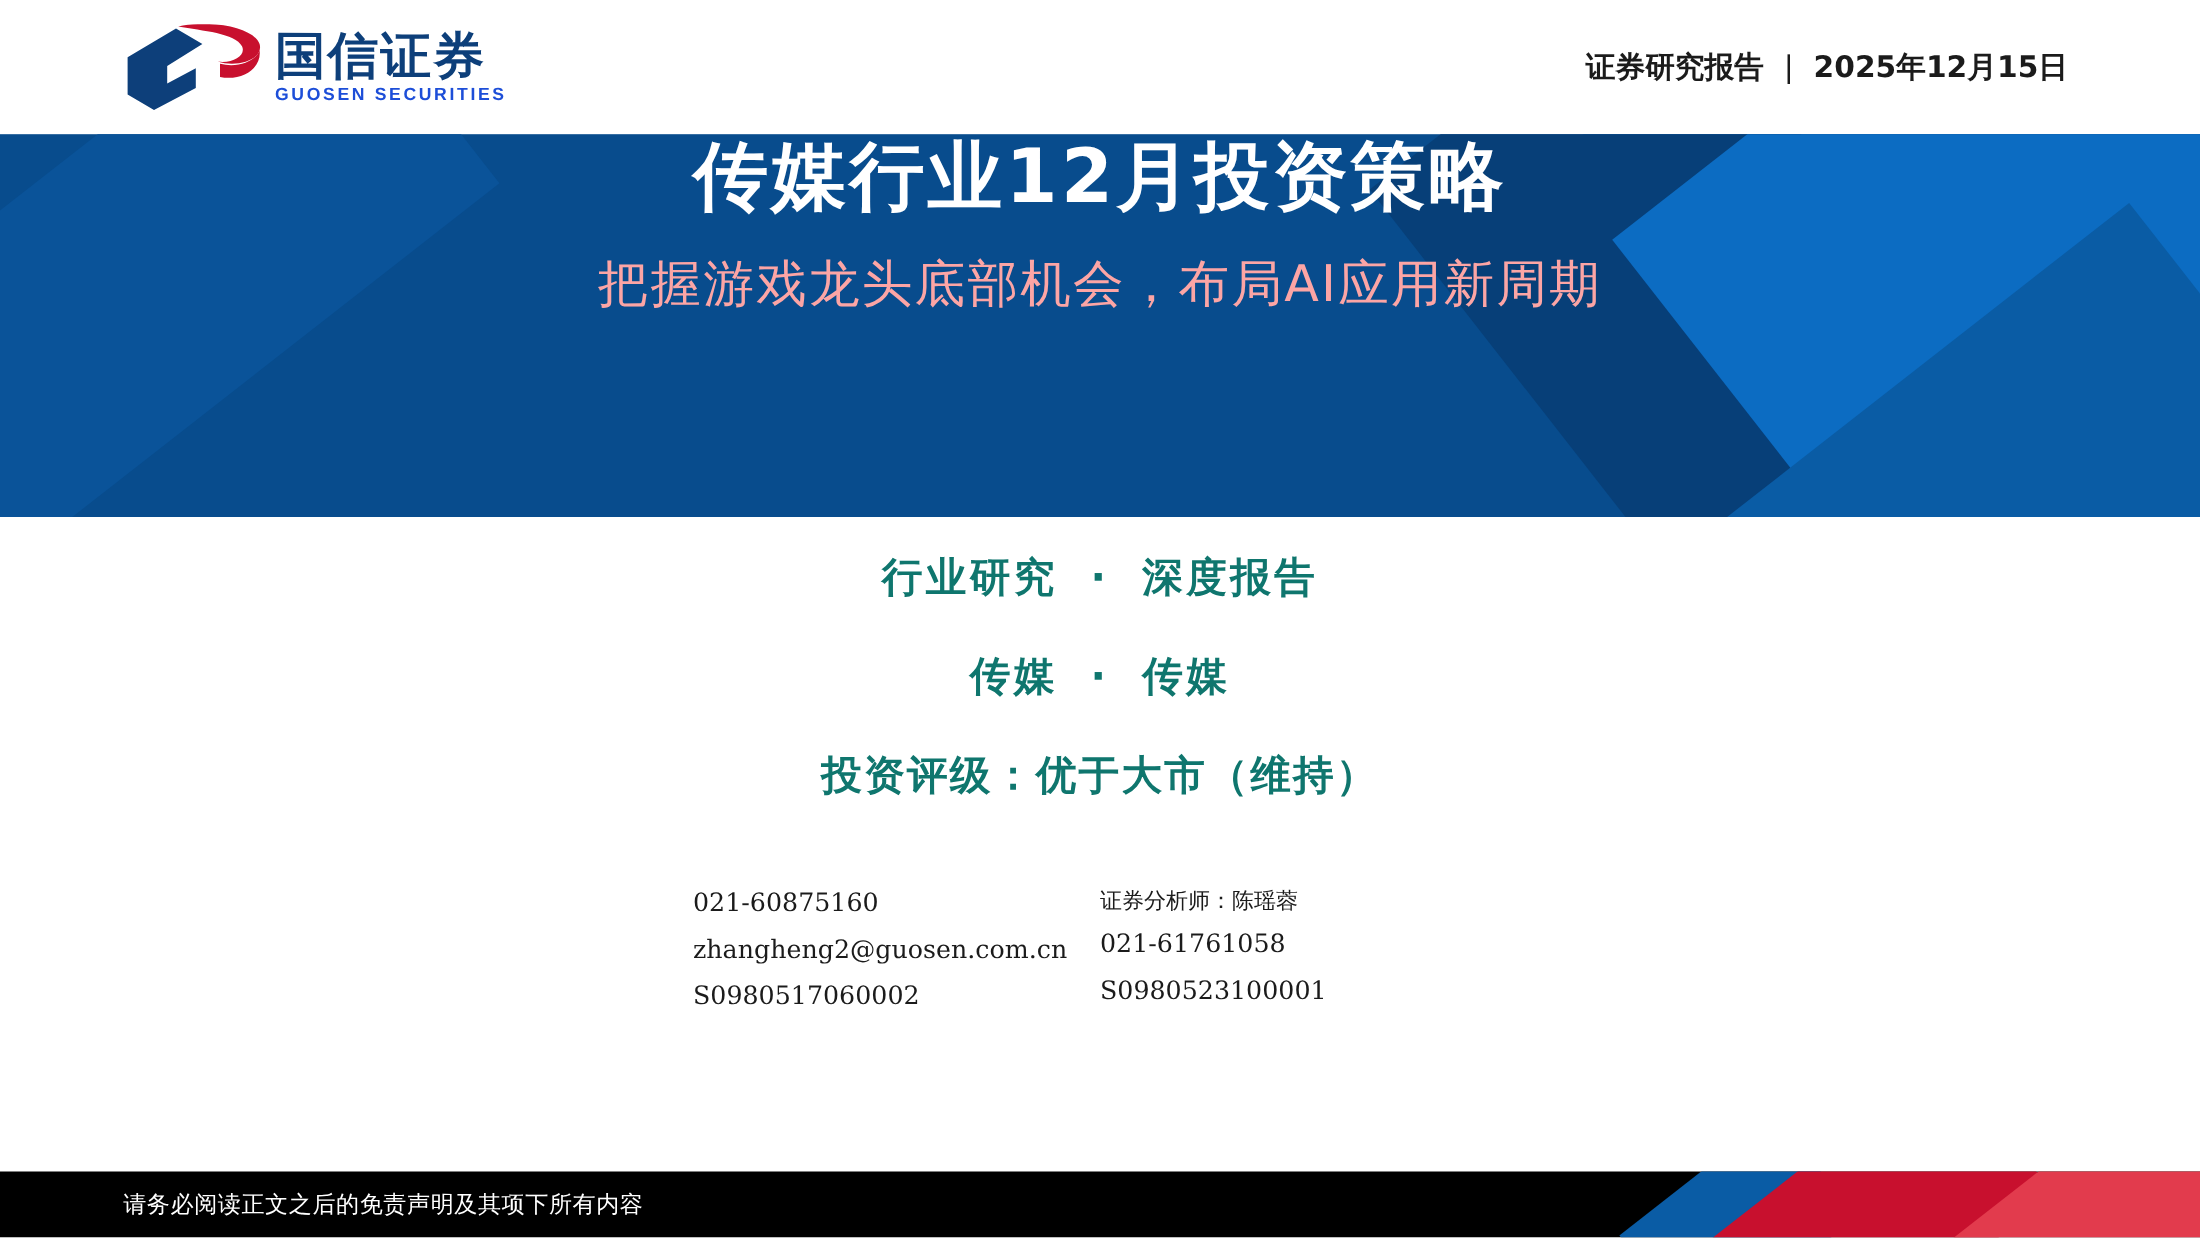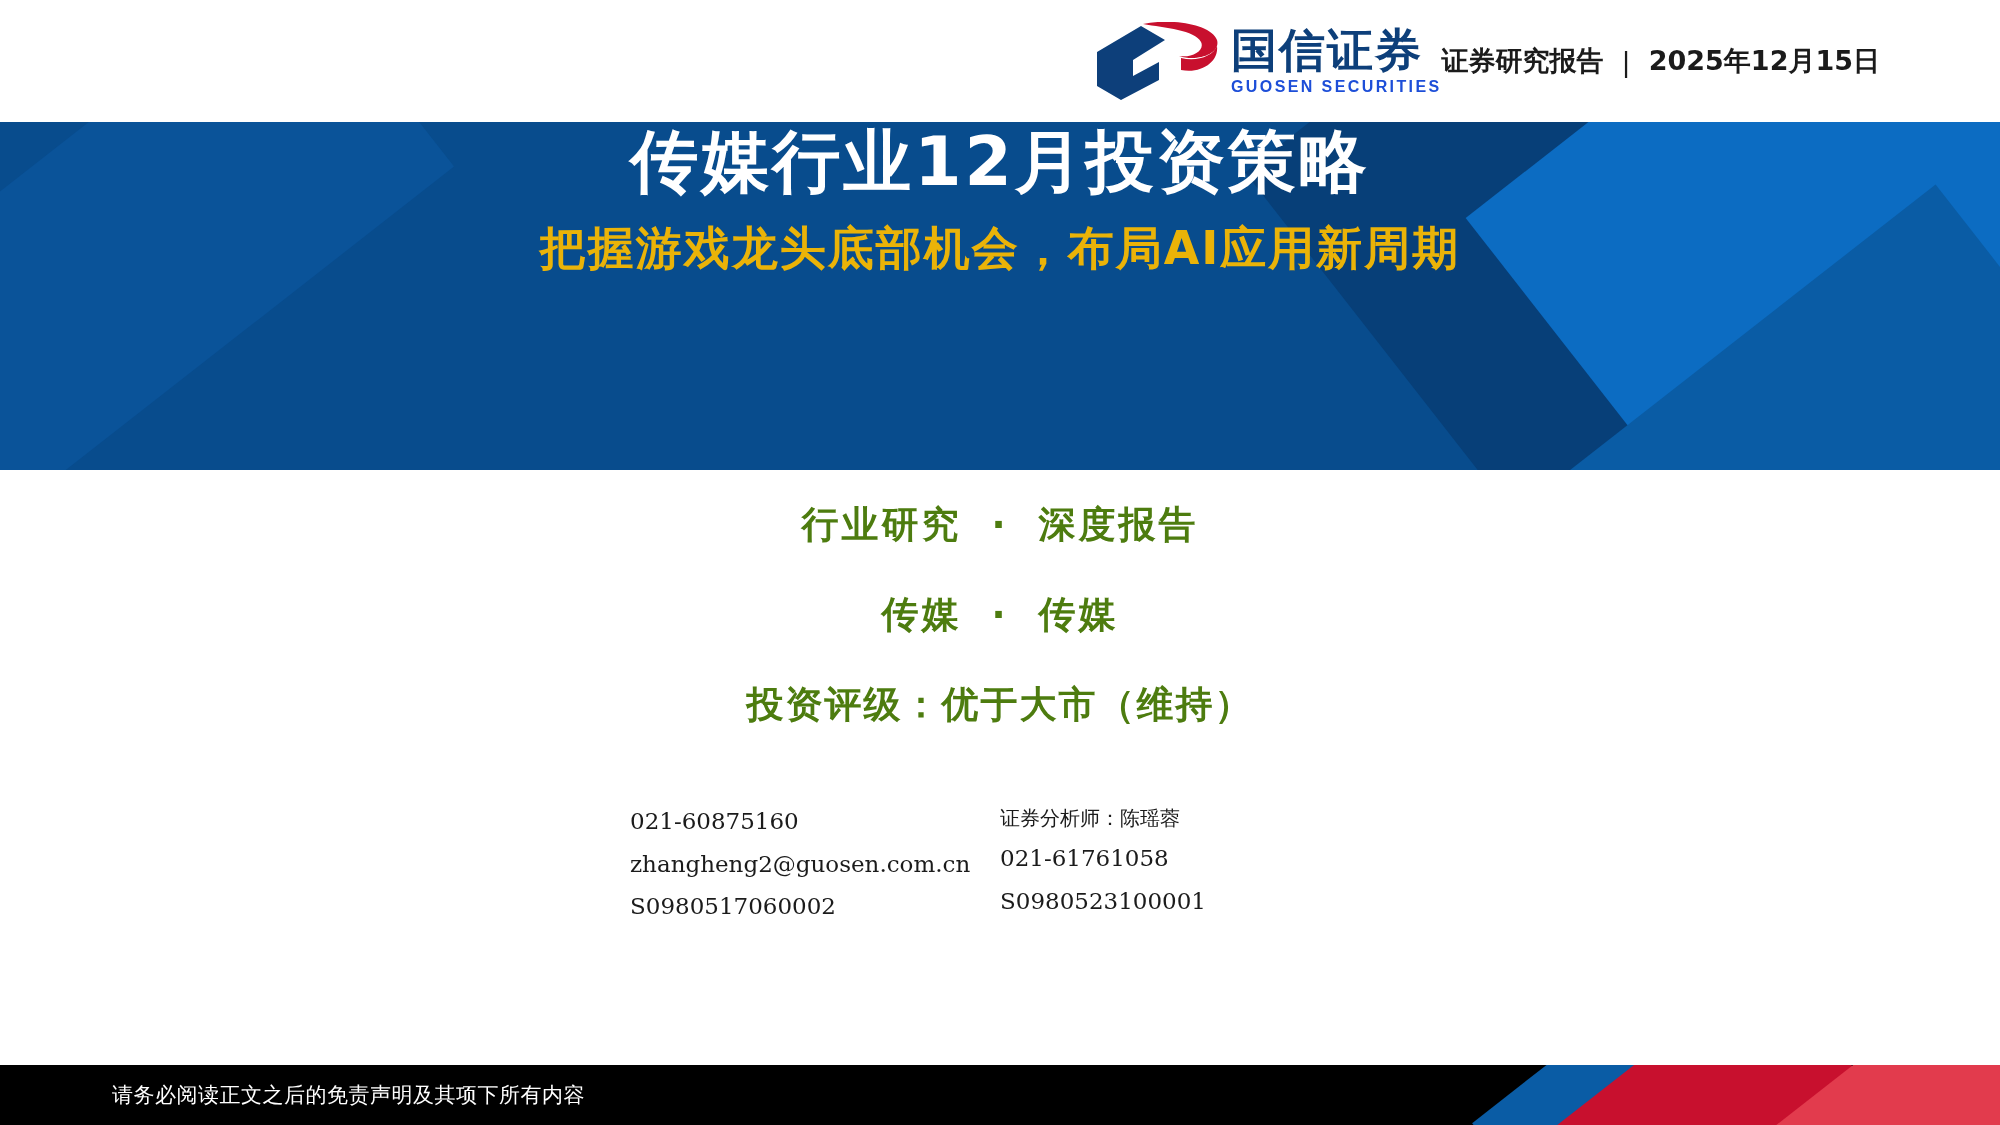--- a/index.html
+++ b/index.html
@@ -24,21 +24,21 @@
 
   
   .header {
     position: absolute;
     left: 0; top: 0;
     width: 2000px;
     height: 122px;
     background: #ffffff;
     display: flex;
     align-items: center;
-    justify-content: flex-end;
+    justify-content: space-between;
   }
   .logo-wrap {
     display: flex;
     align-items: center;
     margin-left: 112px;
   }
   .logo-mark {
     position: relative;
     width: 128px;
     height: 78px;
@@ -131,37 +131,37 @@
   }
   .main-title {
     font-size: 68px;
     font-weight: bold;
     color: #ffffff;
     letter-spacing: 3px;
     font-family: "DejaVu Sans", sans-serif;
     line-height: 1.18;
   }
   .sub-title {
-    margin-top: 16px;
+    margin-top: 26px;
     font-size: 46px;
-    font-weight: bold;
-    color: #eab308;
+    font-weight: normal;
+    color: #fca5a5;
     letter-spacing: 2px;
     font-family: "DejaVu Sans", sans-serif;
   }
 
   
   .meta {
     position: absolute;
     left: 0; top: 500px;
     width: 2000px;
     text-align: center;
   }
   .meta-line {
-    color: #4d7c0f;
+    color: #0f766e;
     font-weight: bold;
     font-family: "DejaVu Sans", sans-serif;
   }
   .meta-line-1 { font-size: 37px; letter-spacing: 3px; }
   .meta-line-2 { font-size: 37px; letter-spacing: 3px; margin-top: 40px; }
   .meta-line-3 { font-size: 37px; letter-spacing: 2px; margin-top: 40px; font-family: Liberation Serif, serif; }
   .dot-sep { padding: 0 14px; }
 
   
   .analysts {

